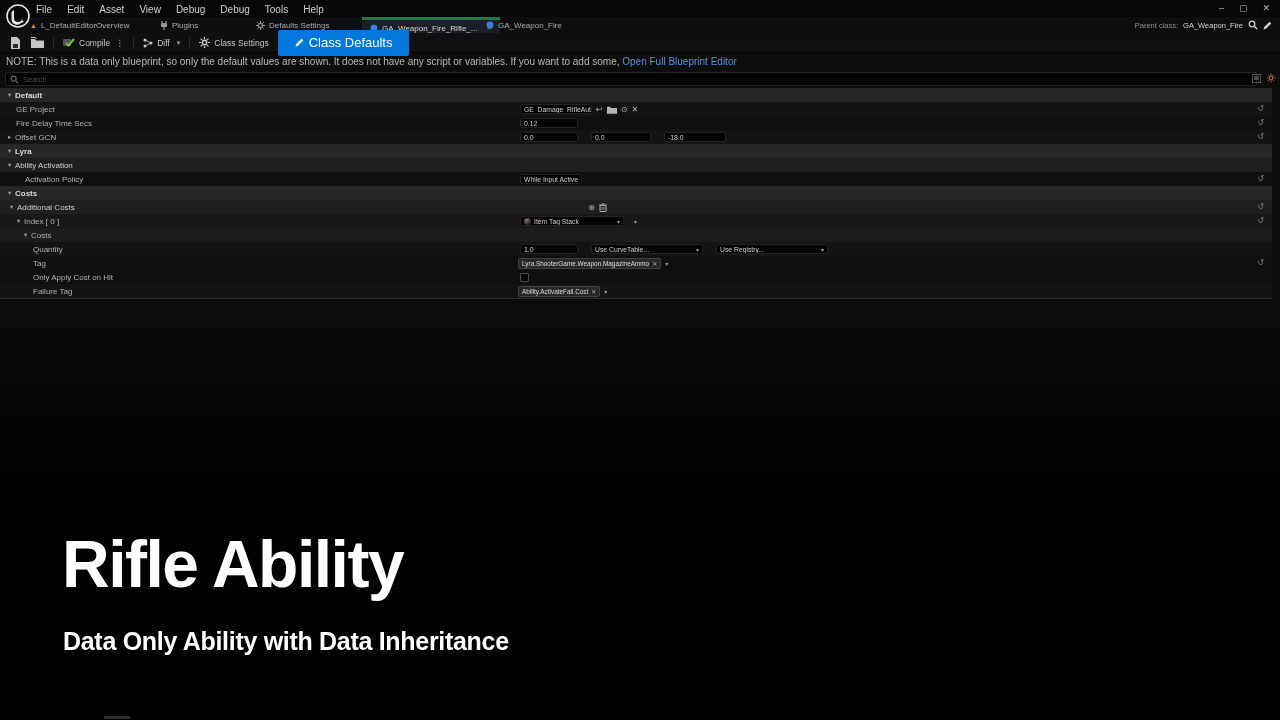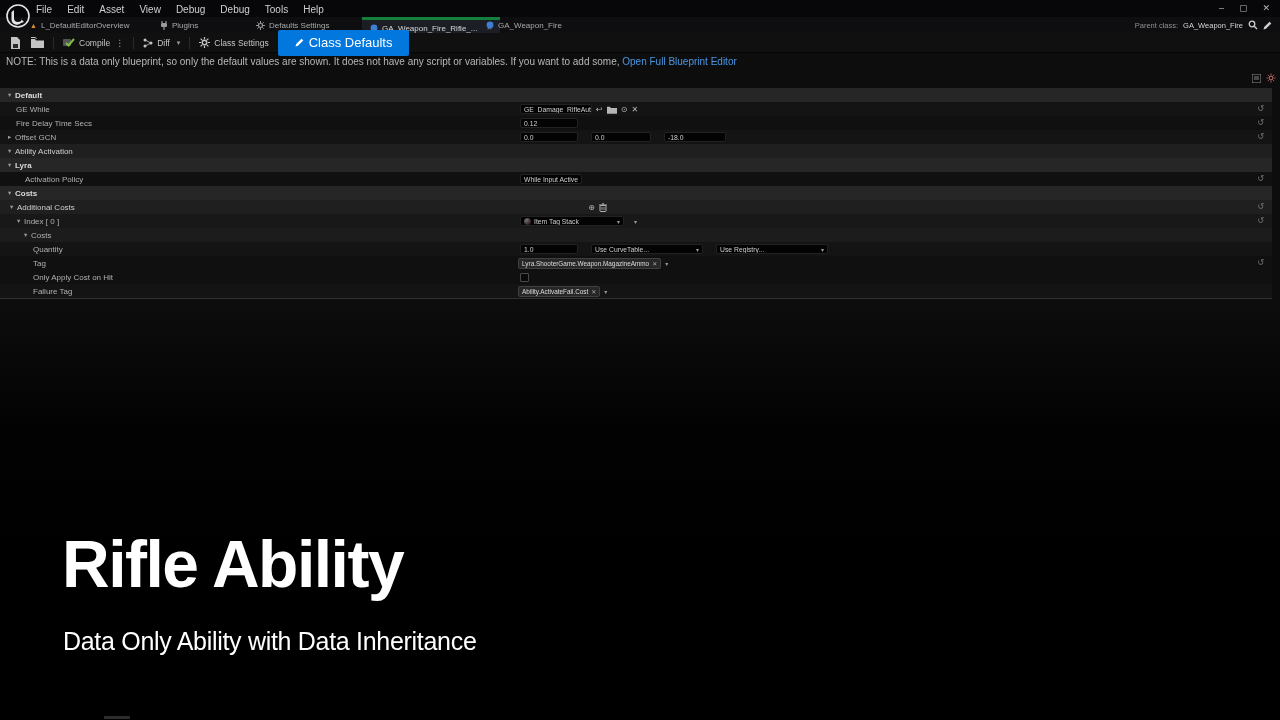--- a/index.html
+++ b/index.html
@@ -70,21 +70,21 @@
   .chev{font-size:6px;color:#9a9a9a;}
   .reset{position:absolute;right:8px;top:2px;font-size:8px;color:#787878;}
   .checkbox{width:7px;height:7px;background:#0a0a0a;border:1px solid #4a4a4a;border-radius:1px;}
   .arr-sum{font-size:7.2px;color:#b5b5b5;margin-right:14px;margin-top:23px;}
   .sphere{width:7px;height:7px;border-radius:50%;background:radial-gradient(circle at 35% 30%,#777,#30201f 70%);margin-right:3px;flex:none;}
   
   .fade{position:absolute;left:0;top:300px;width:1280px;height:420px;
         background:linear-gradient(180deg,rgba(0,0,0,0) 0%,rgba(0,0,0,.82) 30%,#000 62%);}
   .overlay-title{position:absolute;left:62px;top:530px;z-index:10;color:#fff;}
   .overlay-title h1{margin:0;font-size:66px;font-weight:700;letter-spacing:-1.5px;line-height:1.05;}
-  .overlay-title p{margin:28px 0 0 1px;font-size:25px;font-weight:400;letter-spacing:-0.3px;}
+  .overlay-title p{margin:28px 0 0 1px;font-size:25px;font-weight:700;letter-spacing:-0.3px;}
   .sliver{position:absolute;left:104px;top:716px;width:26px;height:3px;background:#c9c9c9;opacity:.22;}
   svg{display:block;}
 </style>
 </head>
 <body>
 
 <div class="screen">
   <div class="top-glow"></div>
 
   <div class="titlebar"></div>
@@ -203,41 +203,48 @@
       </svg>
       <span>Class Defaults</span>
     </div>
   </div>
 
   <div class="notebar">
     <span>NOTE: This is a data only blueprint, so only the default values are shown.  It does not have any script or variables.  If you want to add some, </span><a class="note-link">Open Full Blueprint Editor</a>
   </div>
 
   <div class="searchrow">
+    <div class="searchbox">
+      <svg width="9" height="9" viewBox="0 0 10 10">
+        <circle cx="4" cy="4" r="2.8" fill="none" stroke="#6a6a6a" stroke-width="1.3"></circle>
+        <path d="M6.2 6.2 L9 9" stroke="#6a6a6a" stroke-width="1.3"></path>
+      </svg>
+      <span class="ph">Search</span>
+    </div>
     <div class="sr-icons">
       <svg width="9" height="9" viewBox="0 0 9 9">
         <rect x="0" y="0" width="9" height="9" rx="1" fill="none" stroke="#8f8f8f" stroke-width="1"></rect>
         <path d="M2 3h5 M2 5h5" stroke="#8f8f8f" stroke-width="0.9"></path>
       </svg>
       <svg width="10" height="10" viewBox="0 0 11 11">
         <circle cx="5.5" cy="5.5" r="2" fill="none" stroke="#b06060" stroke-width="1.3"></circle>
         <path d="M5.5 0.5v2 M5.5 8.5v2 M0.5 5.5h2 M8.5 5.5h2 M2 2l1.4 1.4 M7.6 7.6L9 9 M9 2L7.6 3.4 M3.4 7.6L2 9" stroke="#b06060" stroke-width="1"></path>
       </svg>
     </div>
   </div>
 
   <div class="details">
 
     <div class="r cat">
       <span class="ar i8">▾</span>
       <span>Default</span>
     </div>
 
     <div class="r p1">
-      <span class="i16">GE While</span>
+      <span class="i16">GE Project</span>
       <div class="val">
         <div class="select w72">
           <span>GE_Damage_RifleAuto</span>
 
         </div>
         <span class="ib">↩</span>
         <span class="ib">
           <svg width="10" height="9" viewBox="0 0 13 11">
               <path d="M0 2 h4 l1 1.5 h8 v7.5 h-13 z" fill="#b5b5b5"></path>
             </svg>
@@ -268,28 +275,28 @@
         <div class="inp w60 gap13">
           <span>0.0</span>
         </div>
         <div class="inp w62 gap13">
           <span>-18.0</span>
         </div>
       </div>
       <span class="reset">↺</span>
     </div>
 
+    <div class="r cat">
+      <span class="ar i8">▾</span>
+      <span>Lyra</span>
+    </div>
+
     <div class="r sub1">
       <span class="ar i8">▾</span>
       <span>Ability Activation</span>
-    </div>
-
-    <div class="r cat">
-      <span class="ar i8">▾</span>
-      <span>Lyra</span>
     </div>
 
     <div class="r p2">
       <span class="i25">Activation Policy</span>
       <div class="val">
         <div class="select w62">
           <span>While Input Active</span>
 
         </div>
       </div>

